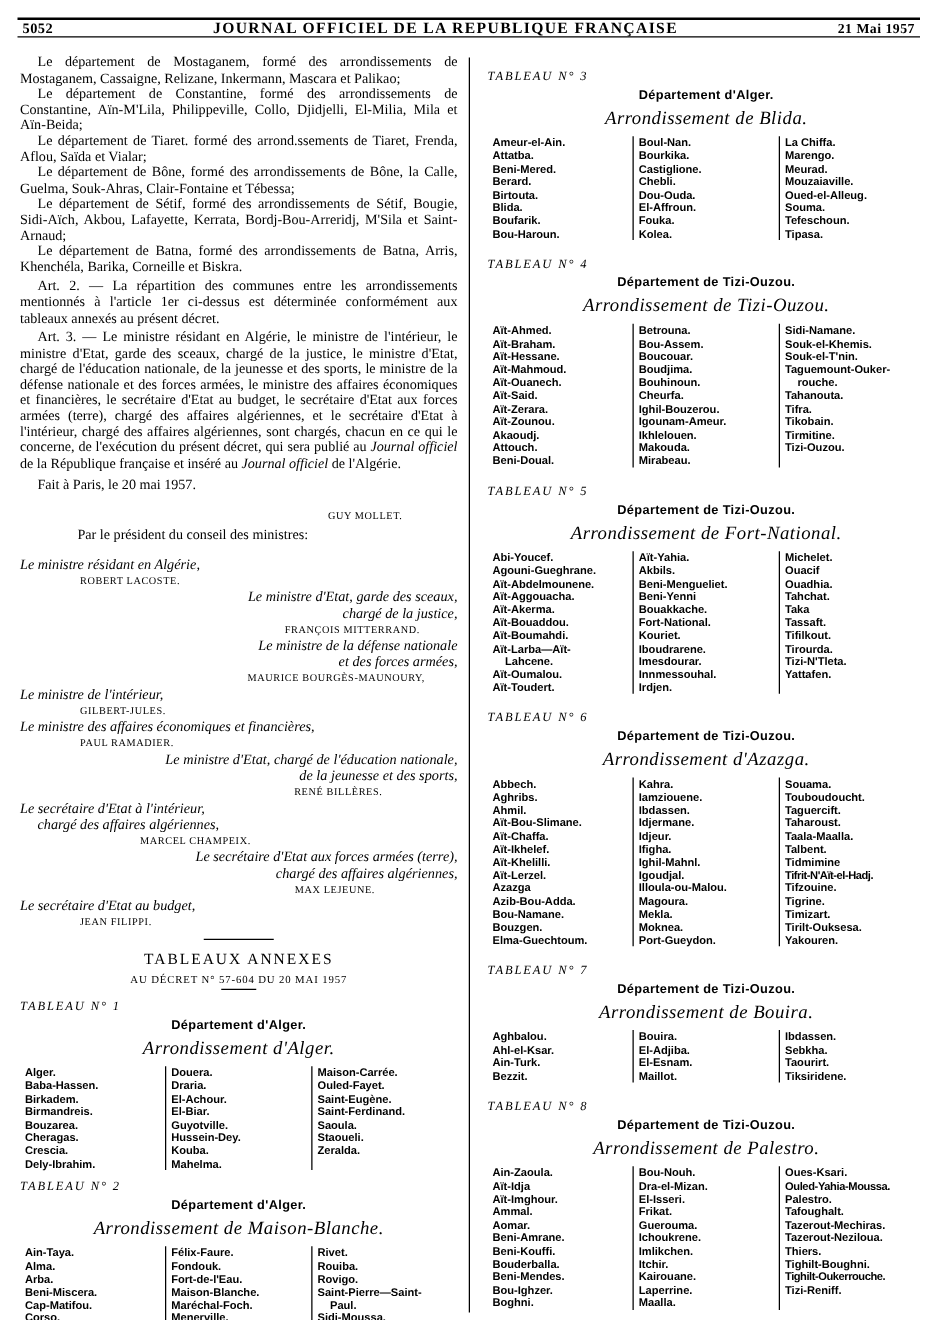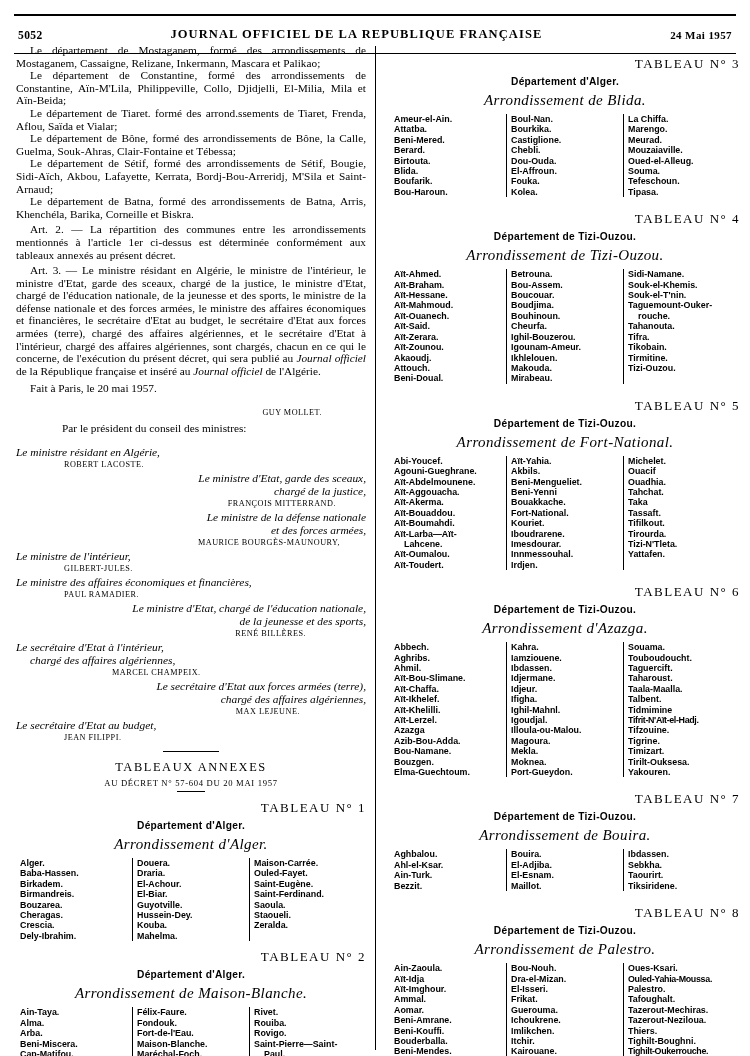--- a/index.html
+++ b/index.html
@@ -26,21 +26,21 @@
 
   
   .masthead {
     position: absolute;
     left: 14px;
     top: 14px;
     width: 722px;
     box-sizing: border-box;
     border-top: 2.5px solid #000;
     border-bottom: 1.6px solid #000;
-    height: 40px;
+    height: 16px;
     display: flex;
     align-items: center;
     justify-content: space-between;
     padding: 0 4px;
   }
   .masthead .folio {
     font-weight: bold;
     font-size: 11.5px;
     letter-spacing: .4px;
   }
@@ -146,24 +146,25 @@
     text-align: center;
     font-size: 8.6px;
     letter-spacing: .7px;
     text-transform: uppercase;
     margin-top: 3px;
   }
 
   
   .tableau { margin-top: 8px; }
   .tab-num {
-    text-align: right;
-    font-size: 13px;
+    text-align: left;
+    font-size: 10px;
     letter-spacing: 1.5px;
     margin-bottom: 4px;
+    font-style: italic;
   }
   .tab-dep {
     text-align: center;
     font-family: "Liberation Sans", sans-serif;
     font-weight: bold;
     font-size: 10.2px;
     letter-spacing: .3px;
     margin-bottom: 5px;
   }
   .tab-arr {
@@ -191,21 +192,21 @@
   .cc div.cont { padding-left: 10px; }
 </style>
 </head>
 <body>
 
 <div class="page">
 
   <div class="masthead">
     <span class="folio">5052</span>
     <span class="jo-title">JOURNAL  OFFICIEL  DE  LA  REPUBLIQUE  FRANÇAISE</span>
-    <span class="jo-date">24 Mai 1957</span>
+    <span class="jo-date">21 Mai 1957</span>
   </div>
 
   <div class="col-rule"></div>
 
   <div class="col col-left">
 
     <div>
       <p class="para">Le département de Mostaganem, formé des arrondissements de Mostaganem, Cassaigne, Relizane, Inkermann, Mascara et Palikao;</p>
       <p class="para">Le département de Constantine, formé des arrondissements de Constantine, Aïn-M'Lila, Philippeville, Collo, Djidjelli, El-Milia, Mila et Aïn-Beida;</p>
       <p class="para">Le département de Tiaret. formé des arrond.ssements de Tiaret, Frenda, Aflou, Saïda et Vialar;</p>

